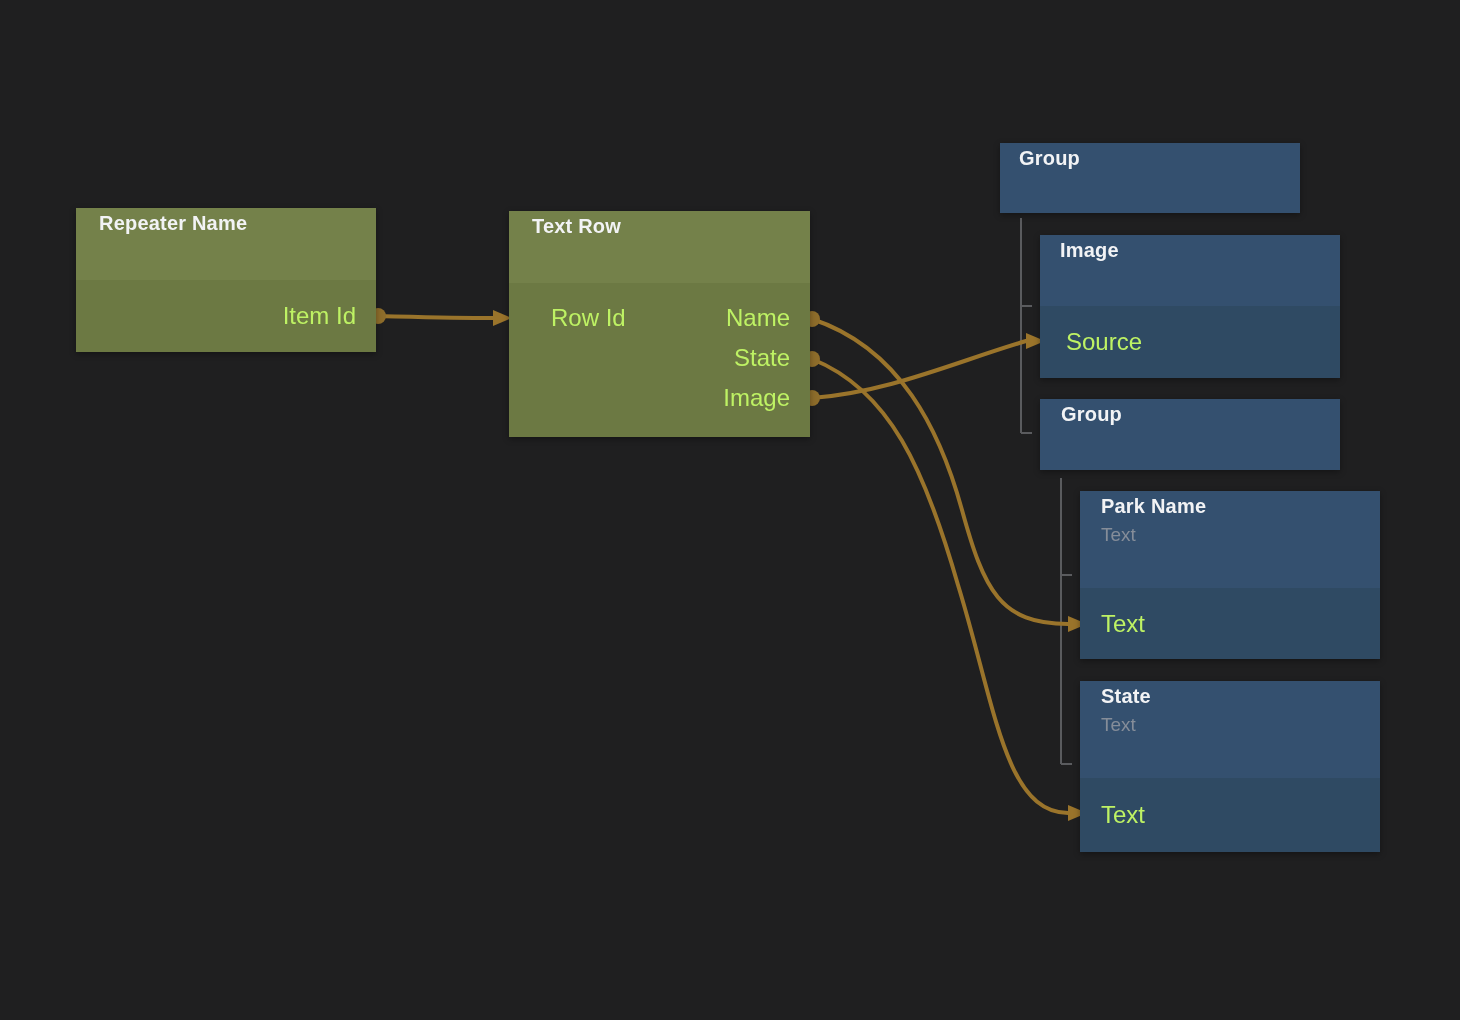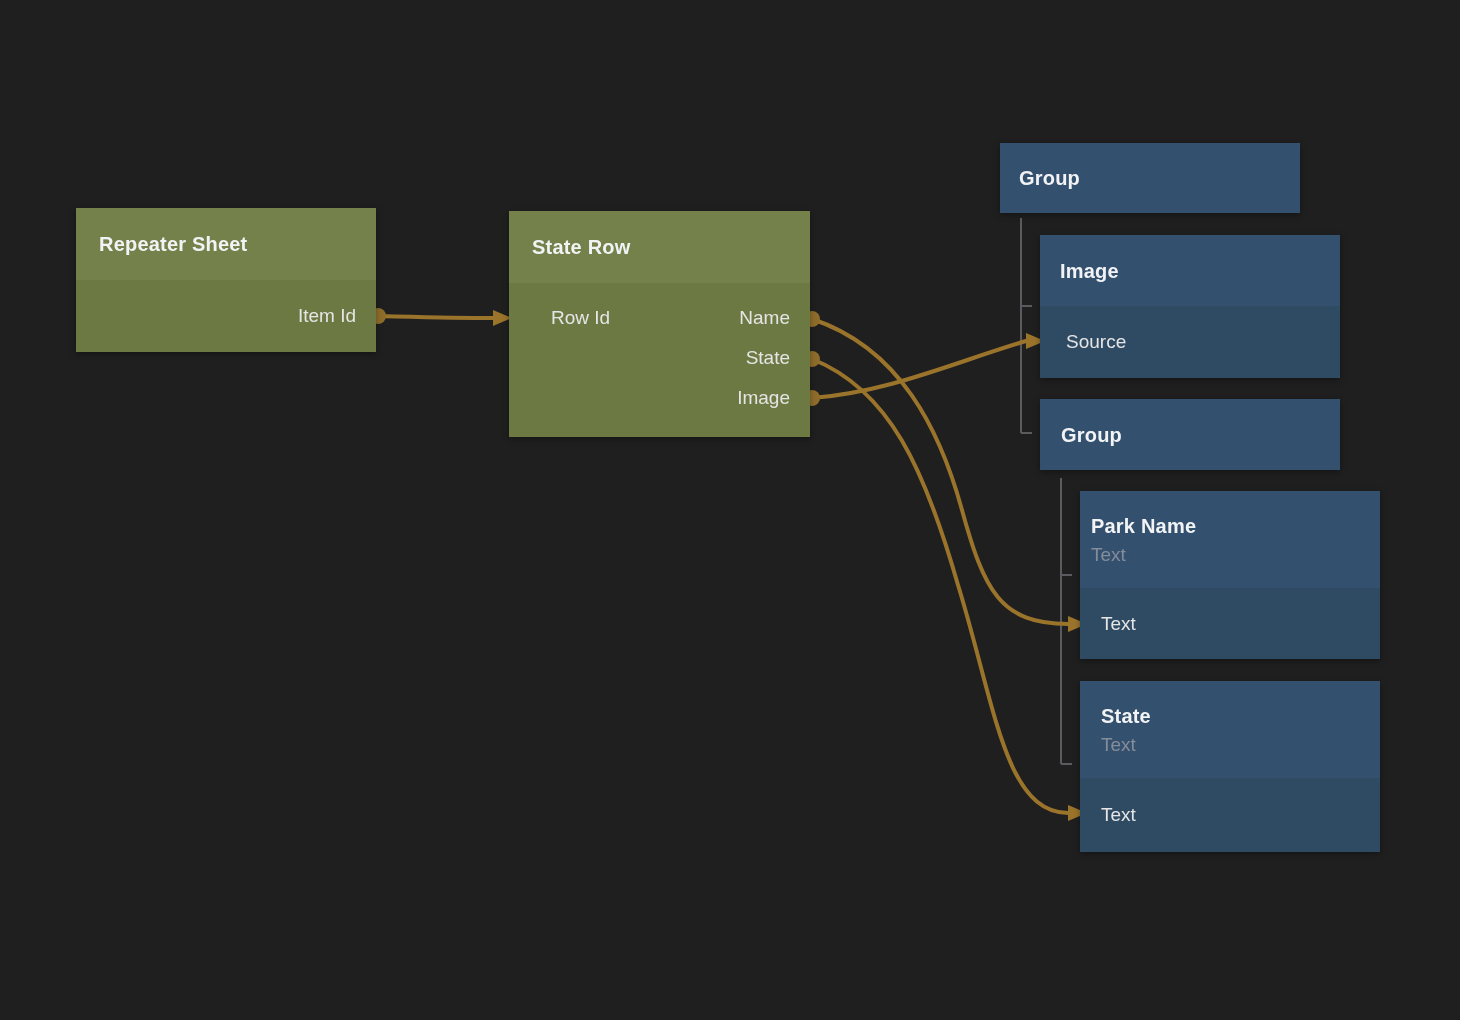--- a/index.html
+++ b/index.html
@@ -22,38 +22,38 @@
     height: 1020px;
   }
   .node {
     position: absolute;
     width: 300px;
     box-shadow: 0 2px 6px rgba(0,0,0,0.35);
   }
   .node .hdr {
     display: flex;
     flex-direction: column;
-    justify-content: center;
+    justify-content: flex-start;
   }
   .title {
     color: #F2F3F5;
     font-size: 20px;
     font-weight: 600;
     letter-spacing: 0.2px;
     line-height: 30px;
   }
   .subtitle {
     color: #858D99;
     font-size: 19px;
     font-weight: 400;
     line-height: 28px;
   }
   .plabel {
-    color: #e5e5e5;
-    font-size: 19px;
+    color: #bef264;
+    font-size: 24px;
     font-weight: 400;
   }
   
   .green .hdr  { background: #74814A; height: 72px; padding-left: 23px; }
   .green .body { background: #6C7943; }
   .green .title { font-weight: 600; }
   
   .blue .hdr  { background: #34506F; padding-left: 20px; }
   .blue .body { background: #2F4A63; }
   .row {
@@ -70,21 +70,21 @@
   #n-sheetrow      { left: 509px;  top: 211px; width: 301px; }
   #n-sheetrow .body{ height: 154px; padding-top: 15px; box-sizing: border-box; padding-left: 20px; }
   #n-group-outer   { left: 1000px; top: 143px; }
   #n-group-outer .hdr { height: 70px; padding-left: 19px; }
   #n-image         { left: 1040px; top: 235px; }
   #n-image .hdr    { height: 71px; }
   #n-image .body   { height: 72px; display: flex; align-items: center; padding-left: 26px; box-sizing: border-box; }
   #n-group-inner   { left: 1040px; top: 399px; }
   #n-group-inner .hdr { height: 71px; padding-left: 21px; }
   #n-park          { left: 1080px; top: 491px; }
-  #n-park .hdr     { height: 97px; padding-left: 11px; }
+  #n-park .hdr     { height: 97px; padding-left: 21px; }
   #n-park .body    { height: 71px; display: flex; align-items: center; padding-left: 21px; box-sizing: border-box; }
   #n-state         { left: 1080px; top: 681px; }
   #n-state .hdr    { height: 97px; padding-left: 21px; }
   #n-state .body   { height: 74px; display: flex; align-items: center; padding-left: 21px; box-sizing: border-box; }
 </style>
 </head>
 <body>
 
 <div class="canvas">
 
@@ -112,32 +112,32 @@
     <g fill="#8E6D2B">
       <circle cx="378" cy="316" r="8"></circle>
       <circle cx="812" cy="319" r="8"></circle>
       <circle cx="812" cy="359" r="8"></circle>
       <circle cx="812" cy="398" r="8"></circle>
     </g>
   </svg>
 
   <div class="node green" id="n-repeater">
     <div class="hdr">
-      <span class="title">Repeater Sheet</span>
+      <span class="title">Repeater Name</span>
     </div>
     <div class="body">
       <div class="row right">
         <span class="plabel">Item Id</span>
       </div>
     </div>
   </div>
 
   <div class="node green" id="n-sheetrow">
     <div class="hdr">
-      <span class="title">State Row</span>
+      <span class="title">Text Row</span>
     </div>
     <div class="body">
       <div class="row">
         <span class="plabel">Row Id</span>
         <span class="plabel">Name</span>
       </div>
       <div class="row right">
         <span class="plabel">State</span>
       </div>
       <div class="row right">

